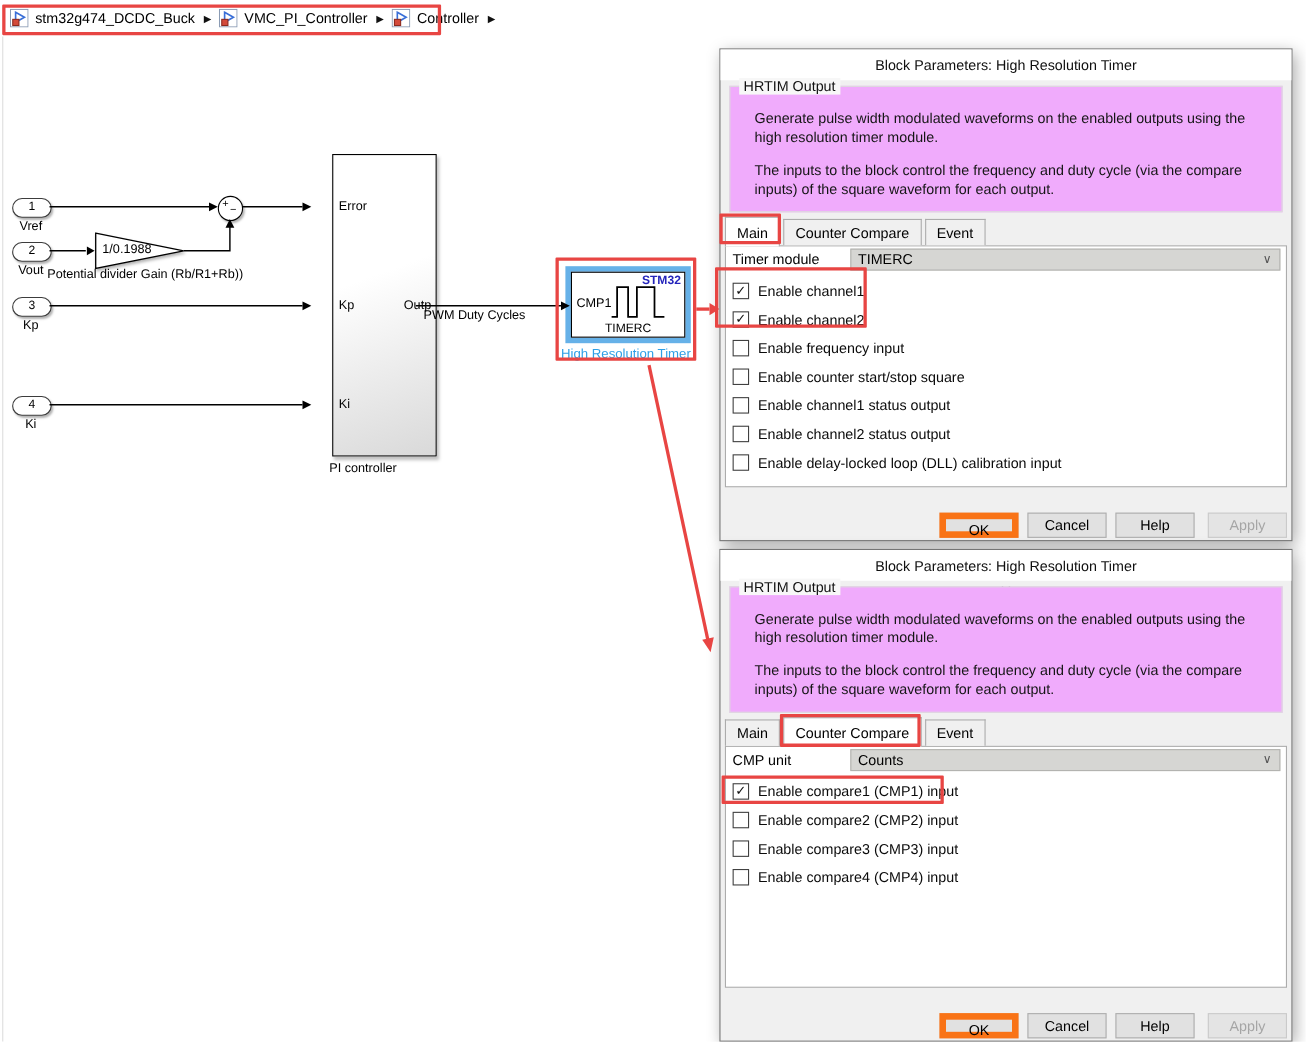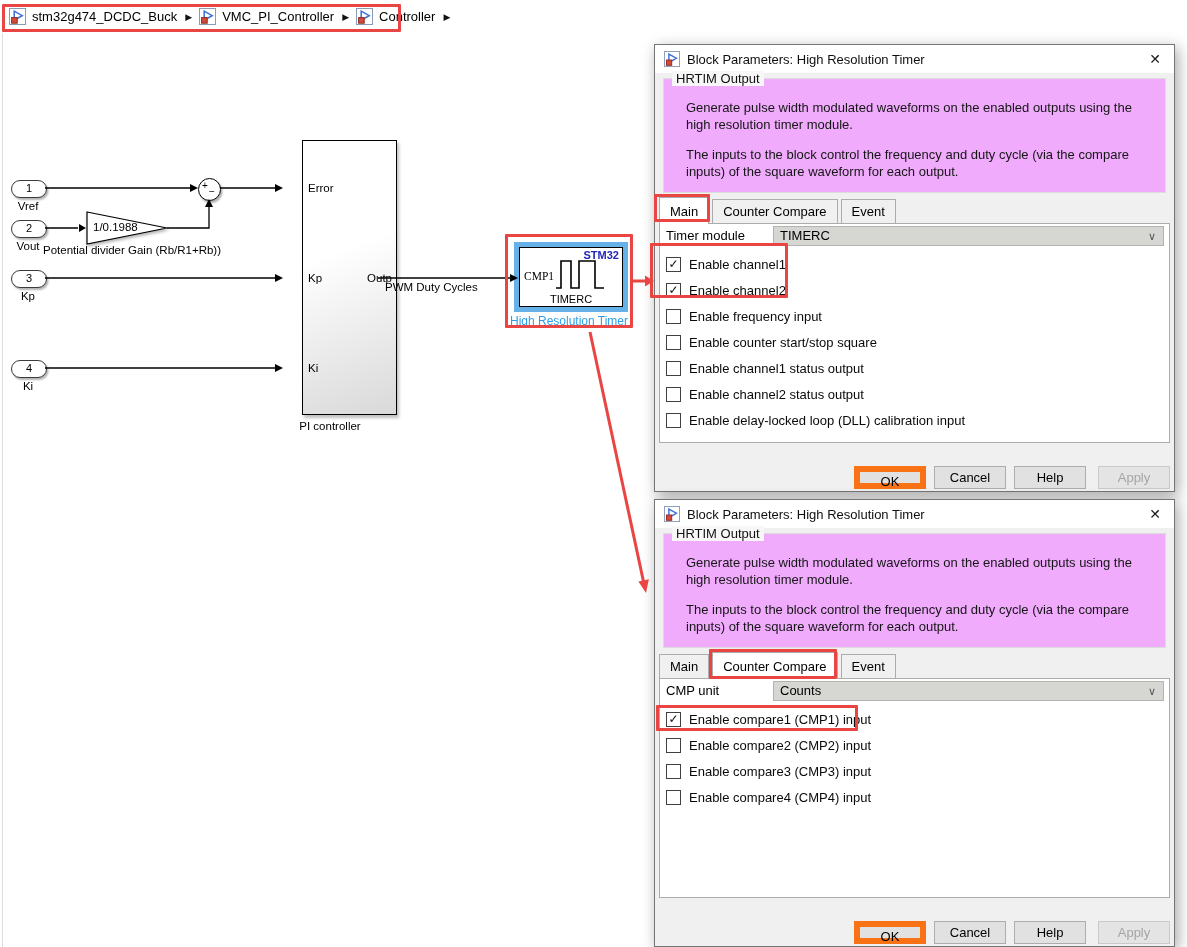--- a/index.html
+++ b/index.html
@@ -27,31 +27,31 @@
   .gain-svg{position:absolute;z-index:2;filter:drop-shadow(1.5px 2px 1.5px rgba(0,0,0,.30));}
   .gain-val{position:absolute;z-index:2;font-size:11.5px;}
   .pi{left:283px;top:140px;width:95px;height:275px;border:1px solid #000;box-sizing:border-box;
       background:linear-gradient(160deg,#ffffff 40%,#d9d9d9 100%);
       box-shadow:2px 3px 3px rgba(0,0,0,.25);margin-left:19px;}
   .pp{position:absolute;font-size:11.5px;}
   .hrt-frame{left:514px;top:242px;width:114px;height:70px;background:#66b1e8;}
   .hrt-inner{position:absolute;left:5px;top:5px;width:104px;height:60px;background:#fff;
              border:1.5px solid #000;box-sizing:border-box;}
   .hrt-chip{position:absolute;top:1px;right:3px;font-size:11px;font-weight:bold;color:#2424bb;}
-  .hrt-port{position:absolute;left:4px;top:22px;font-size:11.5px;font-family:Liberation Serif, serif;}
+  .hrt-port{position:absolute;left:4px;top:22px;font-size:11.5px;}
   .hrt-wave{position:absolute;left:34px;top:6px;}
   .hrt-timer{position:absolute;bottom:1px;left:0;right:0;text-align:center;font-size:11px;}
   .hrt-name{left:503px;top:314px;width:132px;text-align:center;font-size:12px;color:#2e9fe6;}
   
   .dlg{position:absolute;left:654px;width:519px;height:446px;background:#f0f0f0;
        border:1px solid #757575;box-sizing:content-box;z-index:10;
        box-shadow:3px 4px 14px rgba(0,0,0,.35);font-size:13px;}
   .d1{top:44px;}  .d2{top:499px;}
   .tb{position:absolute;top:0;left:0;right:0;height:28px;background:#fff;
-      display:flex;align-items:center;padding:0 9px;gap:7px;box-sizing:border-box;}
+      display:flex;align-items:center;padding:0 9px;gap:7px;box-sizing:border-box;flex-direction:column;}
   .tb .ttl{flex:1;font-size:13px;color:#0f0f0f;}
   .x{font-size:14px;color:#1a1a1a;padding:0 4px;cursor:default;}
   .gb{position:absolute;left:8px;right:8px;top:33px;height:113px;border:1px solid #dcdcdc;
       border-radius:0;background:#f0abfc;}
   .gbl{position:absolute;top:-8px;left:8px;background:#f7f7f7;padding:0 4px;font-size:13px;color:#111;}
   .gb p{margin:12px;padding:0 10px;font-size:13px;line-height:17px;color:#151515;max-width:486px;}
   .gb .p1{margin-top:20px;}  .gb .p2{margin-top:13px;}
   .tabs{position:absolute;top:151px;left:4px;height:27px;display:flex;align-items:flex-end;z-index:2;}
   .tab{box-sizing:border-box;border:1px solid #acacac;border-bottom:none;background:#f0f0f0;
        height:24px;line-height:23px;padding:0 10px;margin-right:3px;text-align:center;cursor:default;}

